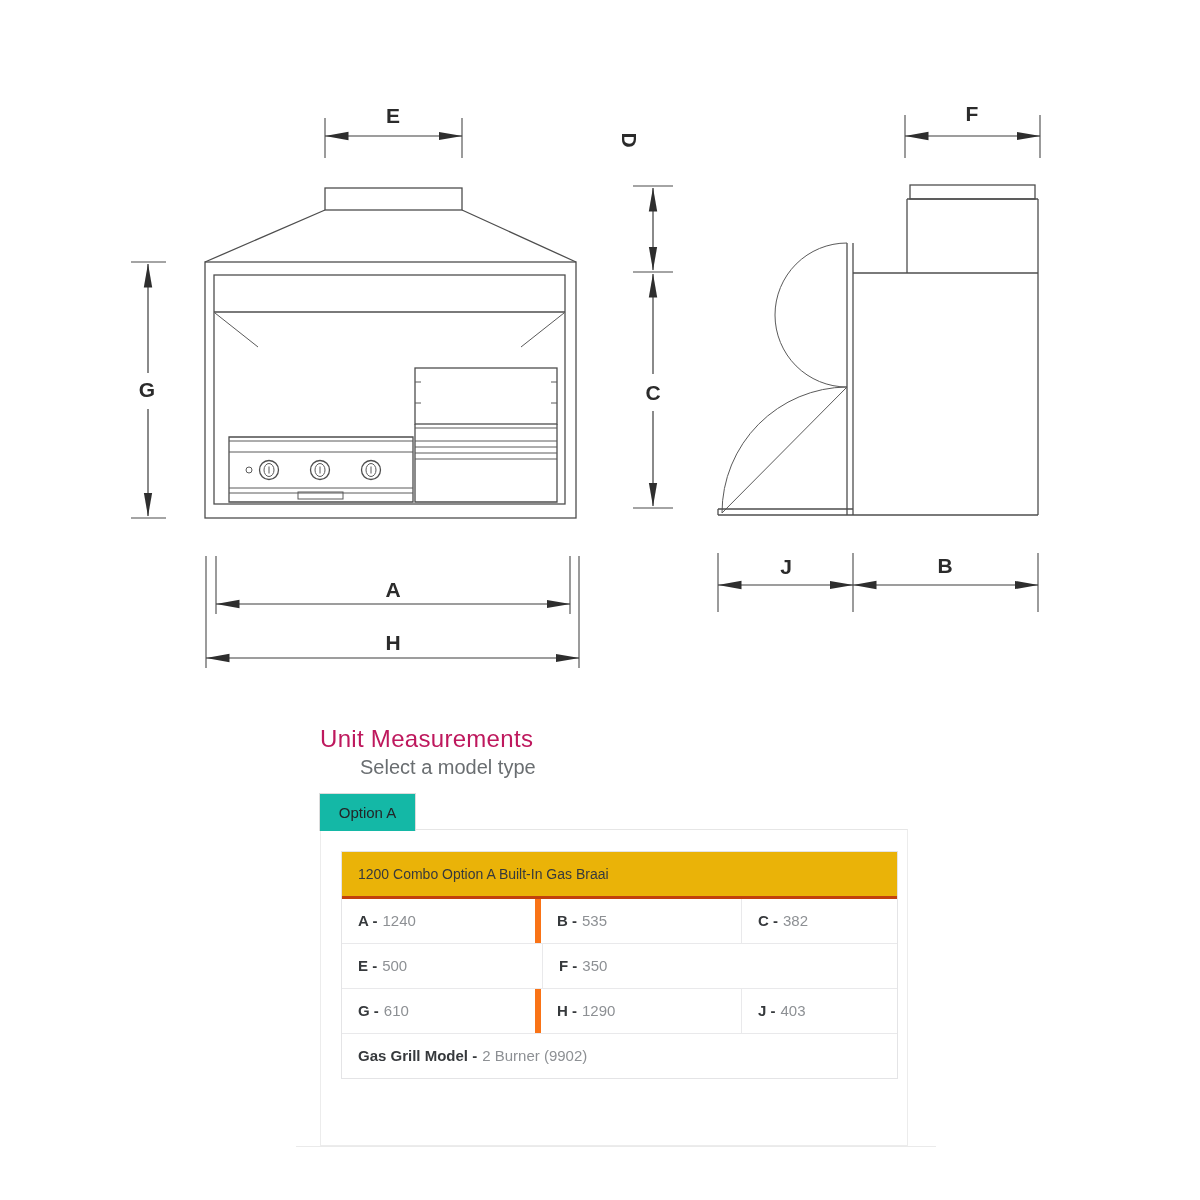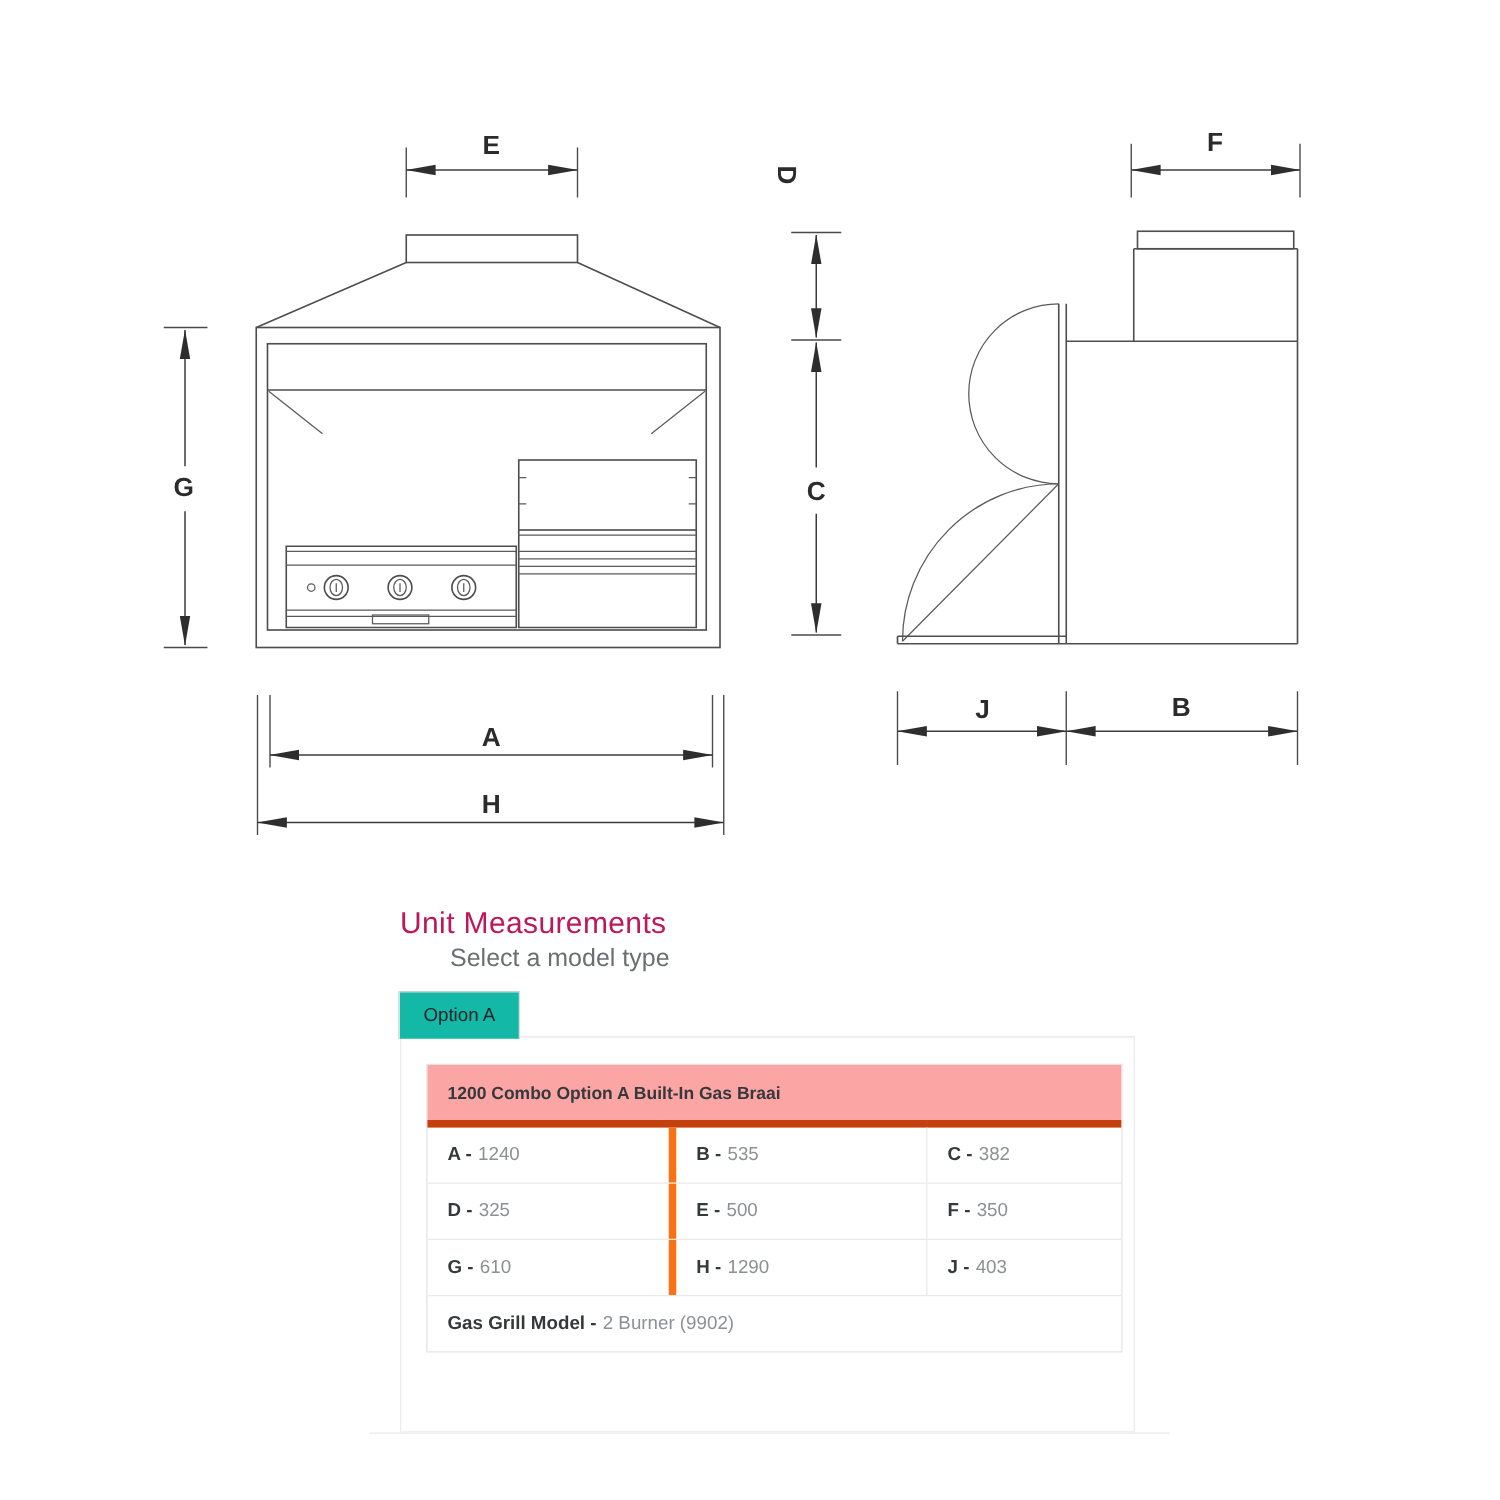--- a/index.html
+++ b/index.html
@@ -25,22 +25,22 @@
        display:flex;align-items:center;justify-content:center;
        font-size:15px;color:#232527;cursor:pointer;}
   .panel{position:absolute;left:320px;top:829px;width:588px;height:317px;
          background:#ffffff;border:1px solid #ececec;border-top:1px solid #e6e6e6;
          box-sizing:border-box;z-index:1;}
   .bottom-rule{position:absolute;left:296px;top:1146px;width:640px;height:1px;
                background:#eaeaea;}
 
   .spec-table{position:absolute;left:341px;top:851px;width:557px;background:#fff;
               border:1px solid #e4e4e6;box-sizing:border-box;font-size:15px;z-index:3;}
-  .t-header{height:44px;line-height:44px;background:#fca5a5;border-bottom:6px solid #c2410c;
-            padding-left:16px;font-weight:bold;font-size:14px;color:#36393c;}
+  .t-header{height:44px;line-height:44px;background:#eab308;border-bottom:3px solid #c2410c;
+            padding-left:16px;font-weight:normal;font-size:14px;color:#36393c;}
   .t-row{display:flex;height:44px;border-bottom:1px solid #e9e9eb;}
   .t-cell{line-height:44px;padding-left:16px;box-sizing:border-box;white-space:nowrap;}
   .t-cell.c1{width:199px;border-right:6px solid #f97316;}
   .t-cell.c2{width:201px;border-right:1px solid #e9e9eb;}
   .t-cell.c3{flex:1;}
   .t-full{height:44px;line-height:44px;padding-left:16px;border-bottom:1px solid #e9e9eb;
           white-space:nowrap;}
   .t-full.last{border-bottom:none;}
   .lbl{font-weight:bold;color:#36393c;}
   .val{color:#8d9094;margin-left:5px;}
@@ -183,23 +183,20 @@
     </div>
     <div class="t-cell c2">
       <span class="lbl">B -</span><span class="val">535</span>
     </div>
     <div class="t-cell c3">
       <span class="lbl">C -</span><span class="val">382</span>
     </div>
   </div>
 
   <div class="t-row">
-    <div class="t-cell c1">
-      <span class="lbl">D -</span><span class="val">325</span>
-    </div>
     <div class="t-cell c2">
       <span class="lbl">E -</span><span class="val">500</span>
     </div>
     <div class="t-cell c3">
       <span class="lbl">F -</span><span class="val">350</span>
     </div>
   </div>
 
   <div class="t-row">
     <div class="t-cell c1">

